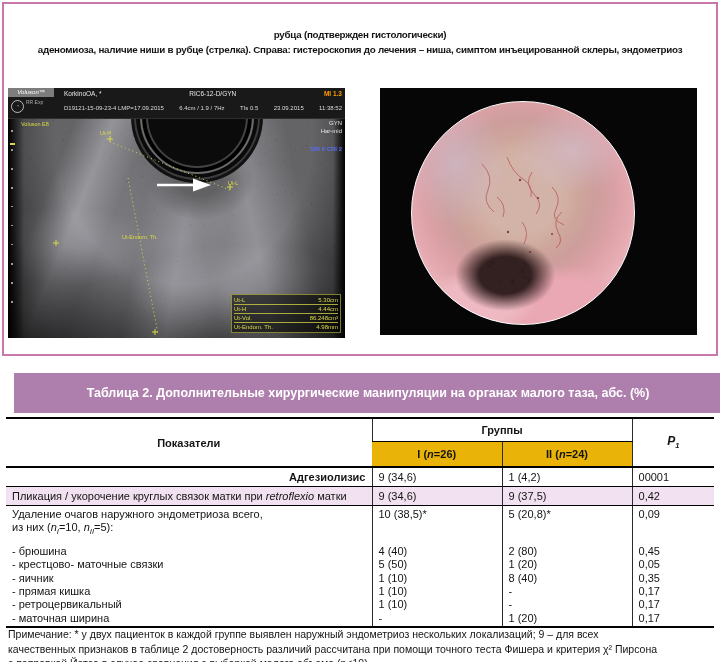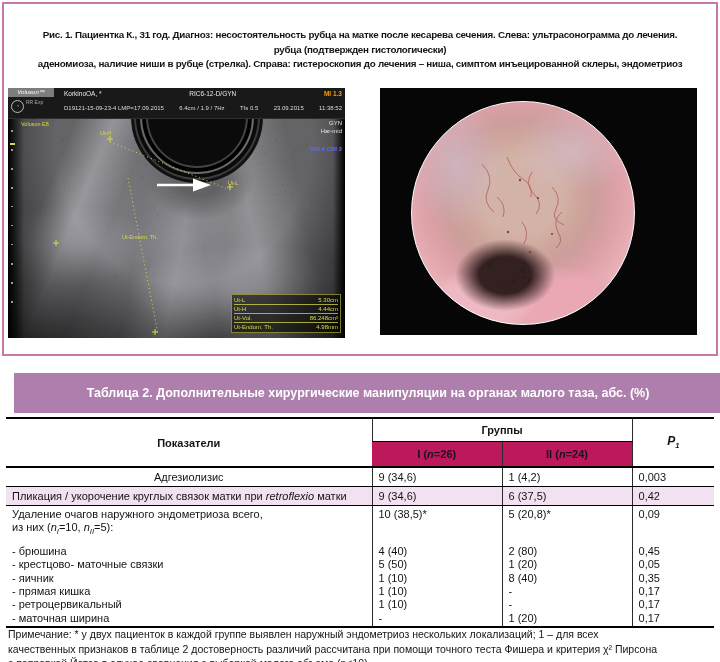--- a/index.html
+++ b/index.html
@@ -77,47 +77,46 @@
 
   
   .table-title{position:absolute;left:14px;top:373px;width:708px;height:40px;background:#ae7eac;
     color:#fff;font-weight:bold;font-size:12.5px;line-height:40px;text-align:center;}
   table{position:absolute;left:6px;top:417px;width:708px;border-collapse:collapse;
     border-top:2.5px solid #000;table-layout:fixed;}
   th,td{font-size:11px;color:#141414;}
   th{font-weight:bold;padding:2px 4px;}
   th.poka,th.p-col{border-bottom:2.5px solid #000;}
   th.grp{border-bottom:1.2px solid #000;height:18px;}
-  th.g1,th.g2{border-bottom:2.5px solid #000;background:#be185d;height:20px;}
+  th.g1,th.g2{border-bottom:2.5px solid #000;background:#eab308;height:20px;}
   th.g2,td:nth-child(3){border-left:1.5px solid #2b2b2b;}
   th.grp,th.p-col,td:nth-child(2),td:nth-child(4){border-left:1.5px solid #2b2b2b;}
   .p-head{font-style:italic;font-size:12px;}
   .p-head sub,.lbl sub{font-style:italic;font-size:7.5px;}
   .it,.g-n{font-style:italic;}
   td{padding:3px 6px;}
   td.lbl{text-align:left;}
   td.val{text-align:left;}
-  tr.center td.lbl{text-align:center;}
+  tr.center td.lbl{text-align:right;font-weight:bold;}
   tr.hl td{background:#f2e1f0;}
   tr.bb td{border-bottom:1.2px solid #000;}
   tr.block-top td{vertical-align:top;padding-top:2px;padding-bottom:7px;line-height:13px;}
   tr.tight td{padding-top:0;padding-bottom:0;line-height:13.2px;height:13px;}
   tbody tr:last-child td{border-bottom:2.5px solid #000;height:15px;}
 
   .footnote{position:absolute;left:8px;top:627px;width:706px;font-size:10.5px;line-height:14.5px;color:#141414;}
   .fn-line{white-space:nowrap;}
 </style>
 </head>
 <body>
 
 <div class="page">
 
   <div class="figure-box">
     <div class="caption">
-      <div class="cap-line">Рис. 1. Пациентка К., 31 год. Диагноз: несостоятельность рубца на матке после кесарева сечения. Слева: ультрасонограмма до лечения.</div>
       <div class="cap-line">рубца (подтвержден гистологически)</div>
       <div class="cap-line">аденомиоза, наличие ниши в рубце (стрелка). Справа: гистероскопия до лечения – ниша, симптом инъецированной склеры, эндометриоз</div>
     </div>
 
     <div class="us-box">
       <div class="us-img"></div>
       <svg class="us-noise" width="337" height="220">
         <filter id="usn">
             <feTurbulence type="fractalNoise" baseFrequency="0.9" numOctaves="2" stitchTiles="stitch"></feTurbulence>
           <feColorMatrix type="matrix" values="0 0 0 0 0.75, 0 0 0 0 0.75, 0 0 0 0 0.78, 0.9 0.9 0.9 0 0"></feColorMatrix>
@@ -249,26 +248,26 @@
         <th class="g2">
           <span>II (</span><span class="g-n">n</span><span>=24)</span>
         </th>
       </tr>
     </thead>
     <tbody id="tbody">
         <tr class="center bb">
           <td class="lbl">Адгезиолизис</td>
           <td class="val">9 (34,6)</td>
           <td class="val">1 (4,2)</td>
-          <td class="val">0,003</td>
+          <td class="val">00001</td>
         </tr>
         <tr class="hl bb">
           <td class="lbl"><span>Пликация / укорочение круглых связок матки при </span><span class="it">retroflexio</span><span> матки</span></td>
           <td class="val">9 (34,6)</td>
-          <td class="val">6 (37,5)</td>
+          <td class="val">9 (37,5)</td>
           <td class="val">0,42</td>
         </tr>
         <tr class="block-top">
           <td class="lbl"><span>Удаление очагов наружного эндометриоза всего,</span><br><span>из них (</span><span class="it">n</span><sub>I</sub><span>=10, </span><span class="it">n</span><sub>II</sub><span>=5):</span></td>
           <td class="val">10 (38,5)*</td>
           <td class="val">5 (20,8)*</td>
           <td class="val">0,09</td>
         </tr>
         <tr class="tight">
           <td class="lbl">- брюшина</td>
@@ -303,18 +302,18 @@
         <tr class="tight">
           <td class="lbl">- маточная ширина</td>
           <td class="val">-</td>
           <td class="val">1 (20)</td>
           <td class="val">0,17</td>
         </tr>
       </tbody>
   </table>
 
   <div class="footnote">
-    <div class="fn-line">Примечание: * у двух пациенток в каждой группе выявлен наружный эндометриоз нескольких локализаций; 1 – для всех</div>
+    <div class="fn-line">Примечание: * у двух пациенток в каждой группе выявлен наружный эндометриоз нескольких локализаций; 9 – для всех</div>
     <div class="fn-line">качественных признаков в таблице 2 достоверность различий рассчитана при помощи точного теста Фишера и критерия χ² Пирсона</div>
     <div class="fn-line">с поправкой Йетса в случае сравнения с выборкой малого объема (n&lt;10)</div>
   </div>
 
 </div>
 
 </body></html>

